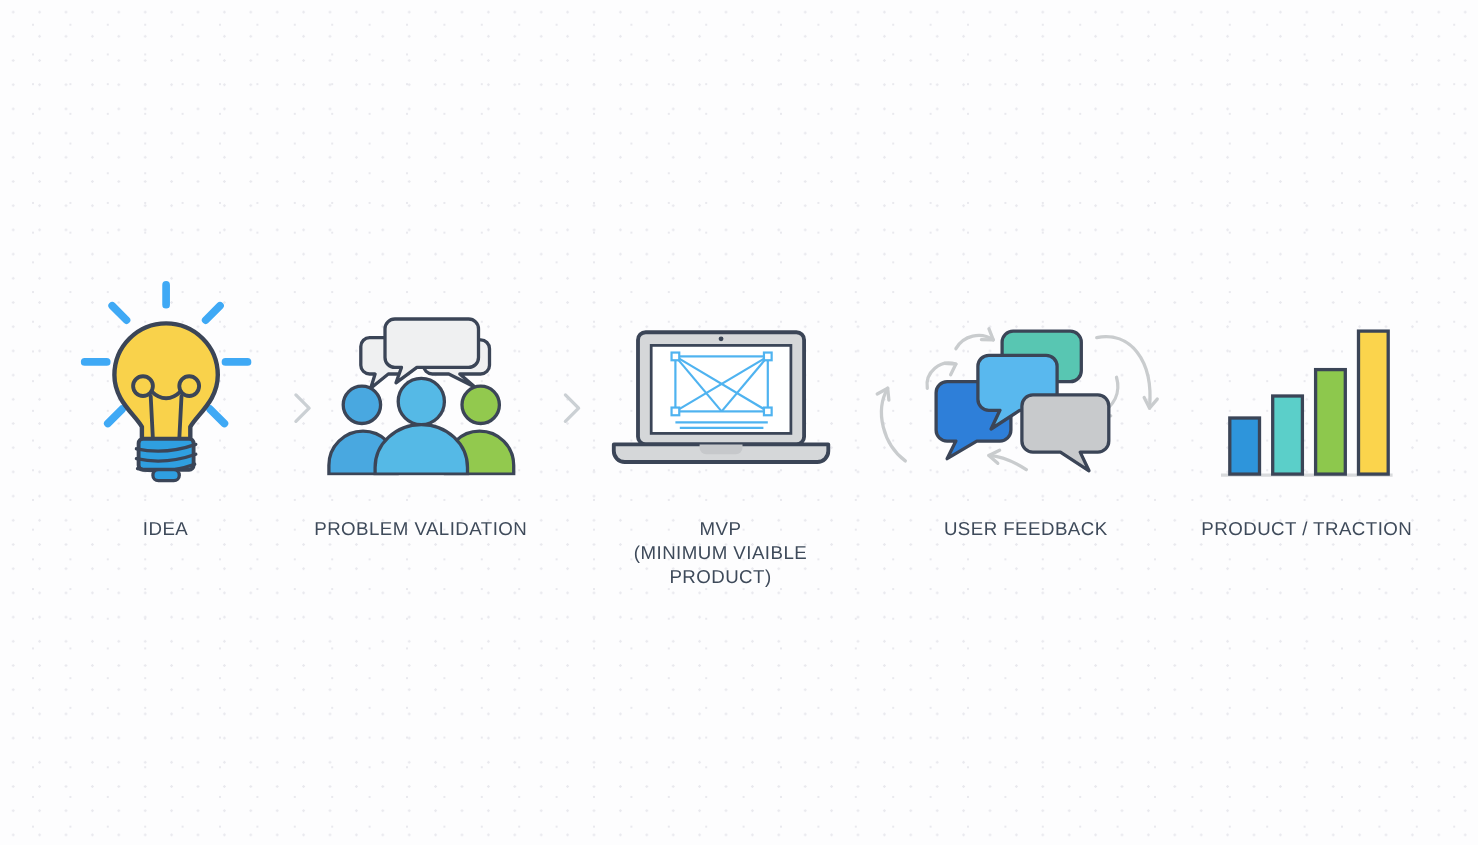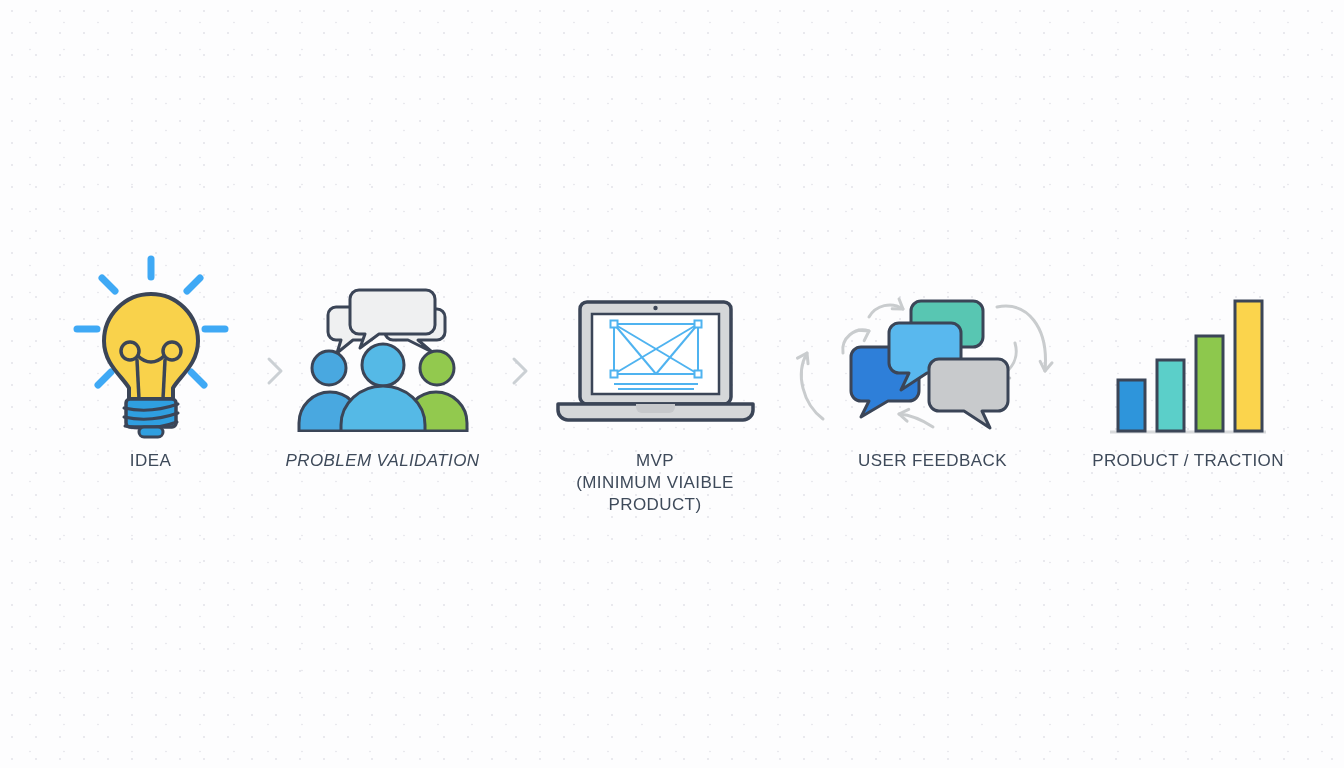--- a/index.html
+++ b/index.html
@@ -25,21 +25,21 @@
   }
   .canvas{position:relative;width:1344px;height:768px;}
   .stage{
     position:absolute;top:250px;
     display:flex;flex-direction:column;align-items:center;
   }
   .icon-box{
     height:196px;display:flex;align-items:flex-end;justify-content:center;
   }
   .stage-label{
-    margin-top:4px;
+    margin-top:24px;
     color:var(--label-text);
     font-size:17px;line-height:22px;letter-spacing:.4px;
     text-align:center;white-space:pre-line;
   }
   .chevron{position:absolute;top:355px;}
 </style>
 </head>
 <body>
 
 <div class="canvas">
@@ -73,21 +73,21 @@
         <rect x="73" y="175" width="24" height="10" rx="5" fill="var(--screw-blue)" stroke="var(--outline)" stroke-width="3"></rect>
       </svg>
     </div>
     <div class="stage-label">IDEA</div>
   </div>
 
   <svg class="chevron" style="left:262px;" width="26" height="32" viewBox="0 0 26 32">
     <path d="M7,4 L19,16 L7,28" fill="none" stroke="var(--chevron-gray)" stroke-width="3" stroke-linecap="round" stroke-linejoin="round"></path>
   </svg>
 
-  <div class="stage" style="left:275px;width:215px;font-style:italic;">
+  <div class="stage" style="left:275px;width:215px;">
     <div class="icon-box">
       <svg width="180" height="150" viewBox="0 0 180 150" style="margin-bottom:14px;">
         <g stroke="var(--outline)" stroke-width="3" stroke-linejoin="round" fill="var(--bubble-gray)">
           <path d="M43,25 h32 a8,8 0 0 1 8,8 v17 a8,8 0 0 1 -8,8 H60 l-16,13 l4,-13 h-5 a8,8 0 0 1 -8,-8 V33 a8,8 0 0 1 8,-8 z"></path>
           <path d="M100,27 h44 a8,8 0 0 1 8,8 v15 a8,8 0 0 1 -8,8 h-19 l14,12 l-24,-12 h-15 a8,8 0 0 1 -8,-8 V35 a8,8 0 0 1 8,-8 z"></path>
           <path d="M66,8 h67 a9,9 0 0 1 9,9 v26 a9,9 0 0 1 -9,9 H86 l-19,14 l5,-14 h-6 a9,9 0 0 1 -9,-9 V17 a9,9 0 0 1 9,-9 z"></path>
         </g>
         <g stroke="var(--outline)" stroke-width="3">
           <circle cx="36" cy="86" r="17" fill="var(--person-blue)"></circle>
           <path d="M6,149 L6,141 A31,31 0 0 1 68,141 L68,149 Z" fill="var(--person-blue)"></path>

